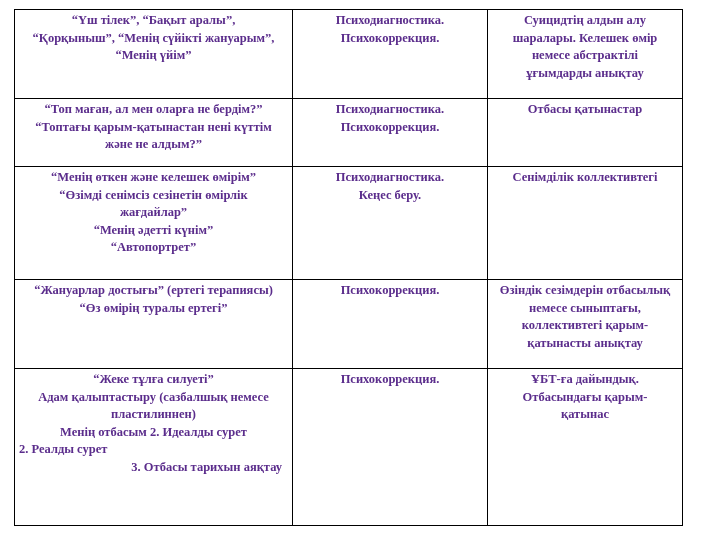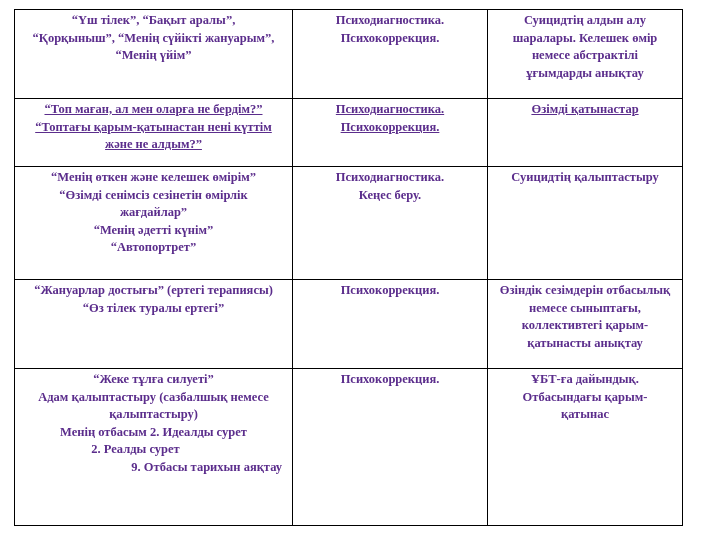--- a/index.html
+++ b/index.html
@@ -29,27 +29,27 @@
     font-size: 12.5px;
     line-height: 17.5px;
     font-weight: bold;
     color: #5b2d8c;
     white-space: pre-line;
   }
   .col1 { width: 278px; }
   .col2 { width: 195px; }
   .col3 { width: 195px; }
   .r1 td { height: 86px; }
-  .r2 td { height: 65px; text-decoration: underline; }
+  .r2 td { height: 65px; }
   .r3 td { height: 110px; margin-top: 18px; }
   .r4 td { height: 86px; }
   .r5 td { height: 154px; }
   .line { display: block; }
   .line.right { text-align: right; padding-right: 6px; }
-  .line.indent2 { text-align: center; padding-right: 36px; }
+  .line.indent2 { text-align: left; padding-right: 36px; }
 </style>
 </head>
 <body>
 
 <table class="doc-table">
   <colgroup>
     <col class="col1">
     <col class="col2">
     <col class="col3">
   </colgroup>
@@ -64,49 +64,49 @@
 шаралары. Келешек өмір
 немесе абстрактілі
 ұғымдарды анықтау</td>
   </tr>
   <tr class="r2">
     <td>“Топ маған, ал мен оларға не бердім?”
 “Топтағы қарым-қатынастан нені күттім
 және не алдым?”</td>
     <td>Психодиагностика.
 Психокоррекция.</td>
-    <td>Өзімді қатынастар</td>
+    <td>Отбасы қатынастар</td>
   </tr>
   <tr class="r3">
     <td>“Менің өткен және келешек өмірім”
 “Өзімді сенімсіз сезінетін өмірлік
 жағдайлар”
 “Менің әдетті күнім”
 “Автопортрет”</td>
     <td>Психодиагностика.
 Кеңес беру.</td>
-    <td>Суицидтің қалыптастыру</td>
+    <td>Сенімділік коллективтегі</td>
   </tr>
   <tr class="r4">
     <td>“Жануарлар достығы” (ертегі терапиясы)
-“Өз тілек туралы ертегі”</td>
+“Өз өмірің туралы ертегі”</td>
     <td>Психокоррекция.</td>
     <td>Өзіндік сезімдерін отбасылық
 немесе сыныптағы,
 коллективтегі қарым-
 қатынасты анықтау</td>
   </tr>
   <tr class="r5">
     <td style="white-space: normal; margin-top: 8px;">
       <span class="line">“Жеке тұлға силуеті”</span>
       <span class="line">Адам қалыптастыру (сазбалшық немесе</span>
-      <span class="line">қалыптастыру)</span>
+      <span class="line">пластилиннен)</span>
       <span class="line">Менің отбасым 2. Идеалды сурет</span>
       <span class="line indent2">2. Реалды сурет</span>
-      <span class="line right">9. Отбасы тарихын аяқтау</span>
+      <span class="line right">3. Отбасы тарихын аяқтау</span>
     </td>
     <td>Психокоррекция.</td>
     <td>ҰБТ-ға дайындық.
 Отбасындағы қарым-
 қатынас</td>
   </tr>
 </tbody>
   </table>
 
 </body></html>

